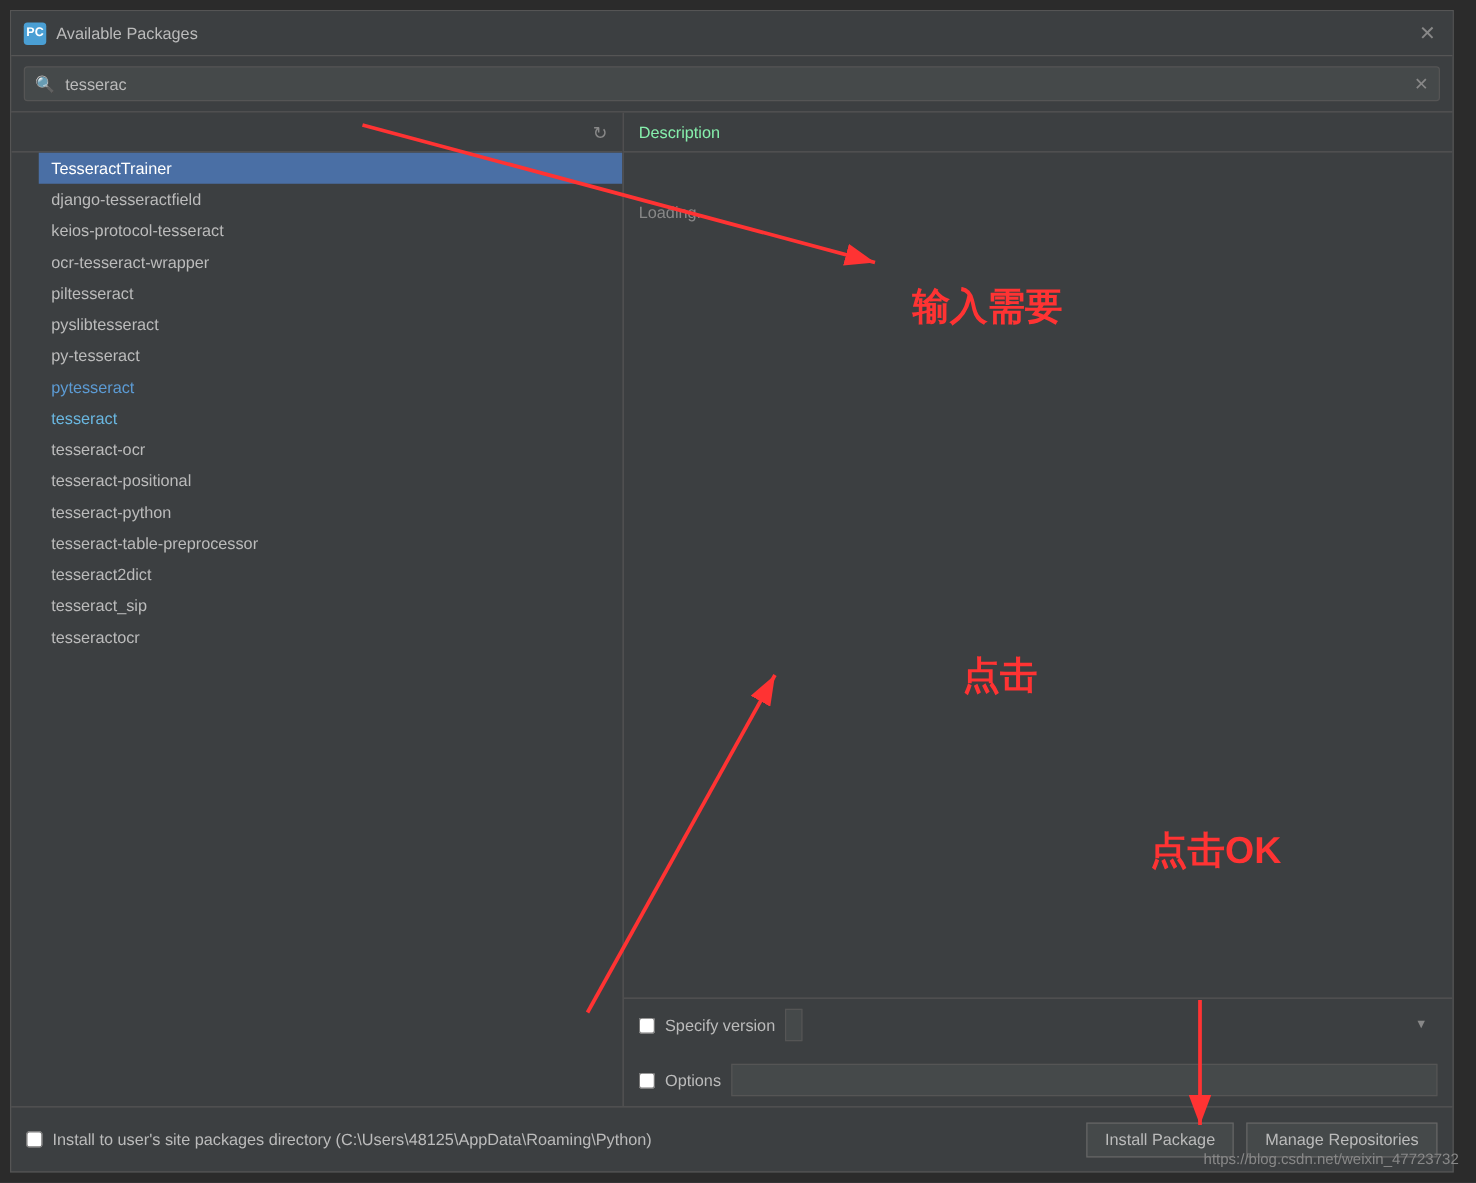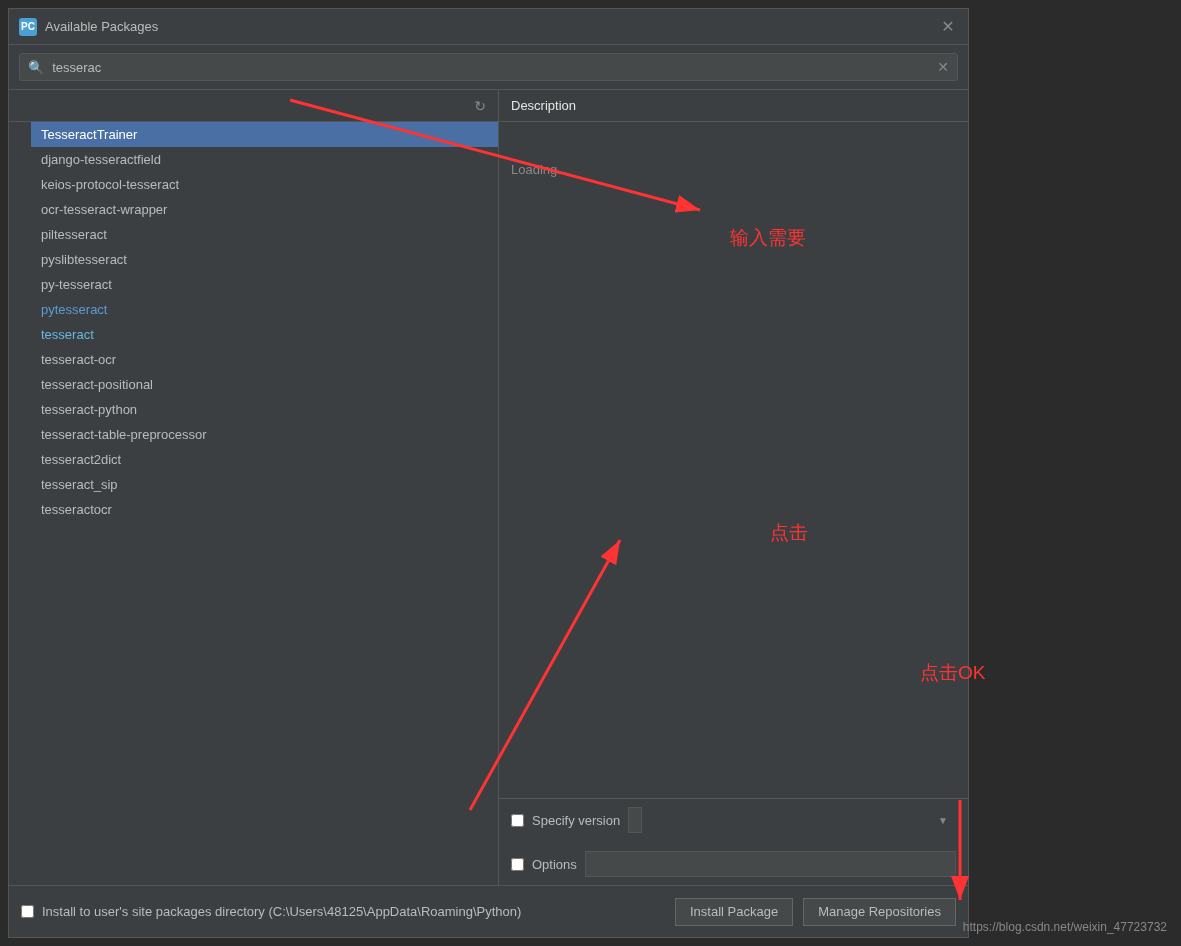--- a/index.html
+++ b/index.html
@@ -12,21 +12,21 @@
       height: 946px;
       overflow: hidden;
       position: relative;
     }
 
     
     .dialog {
       position: absolute;
       top: 8px;
       left: 8px;
-      width: 961px;
+      width: 1155px;
       height: 930px;
       background: #3c3f41;
       border: 1px solid #555;
       display: flex;
       flex-direction: column;
     }
 
     
     .title-bar {
       background: #3c3f41;
@@ -159,21 +159,21 @@
     .description-panel {
       flex: 1;
       display: flex;
       flex-direction: column;
       overflow: hidden;
       position: relative;
     }
     .description-header {
       padding: 6px 12px;
       border-bottom: 1px solid #555;
-      color: #e5e5e5;
+      color: #86efac;
       font-size: 13px;
       height: 32px;
       display: flex;
       align-items: center;
     }
     .description-body {
       flex: 1;
       padding: 12px;
       color: #888;
       font-size: 13px;
@@ -283,22 +283,22 @@
       font-size: 12px;
     }
 
     
     .annotation {
       position: absolute;
       pointer-events: none;
     }
     .annotation-text {
       color: #ff3333;
-      font-size: 19px;
-      font-weight: normal;
+      font-size: 30px;
+      font-weight: bold;
     }
 
     
     .arrows-overlay {
       position: absolute;
       top: 0;
       left: 0;
       width: 100%;
       height: 100%;
       pointer-events: none;

